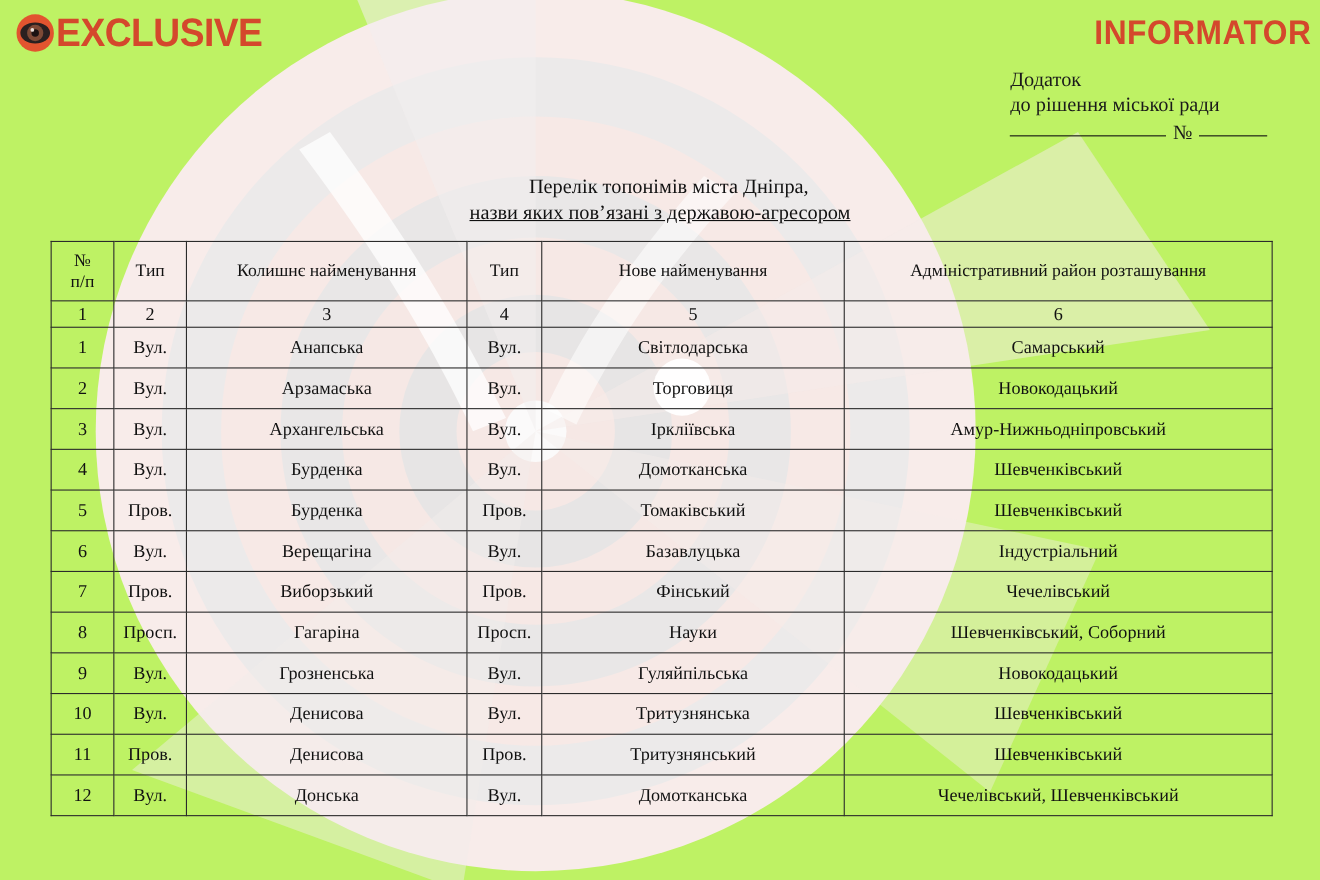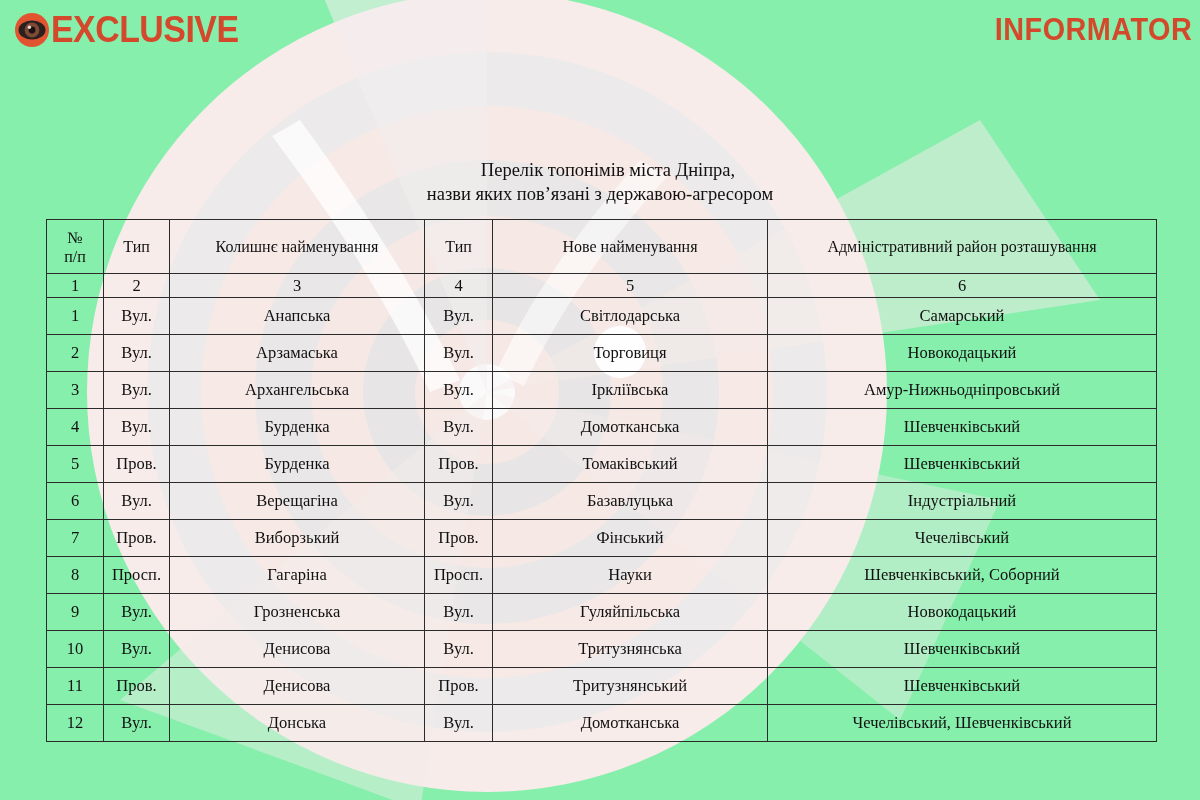--- a/index.html
+++ b/index.html
@@ -9,21 +9,21 @@
     width: 1200px; height: 800px;
     overflow: hidden;
     background: #ffffff;
     font-family: "Liberation Serif", "DejaVu Serif", serif;
   }
 
   #page {
     position: relative;
     width: 1200px;
     height: 800px;
-    background: #86efac;
+    background: #bef264;
     overflow: hidden;
   }
 
   
   #watermark {
     position: absolute;
     left: 0; top: 0;
     width: 1200px; height: 800px;
     z-index: 0;
     pointer-events: none;
@@ -92,21 +92,21 @@
     position: absolute;
     left: 0; top: 158px;
     width: 1200px;
     z-index: 5;
     text-align: center;
     font-size: 18.5px;
     line-height: 24px;
     color: #111;
   }
   .doc-title .l1 { display: block; padding-left: 16px; }
-  .doc-title .l2 { display: block; }
+  .doc-title .l2 { display: block; text-decoration: underline; }
 
   
   .table-wrap {
     position: absolute;
     left: 46px; top: 219px;
     width: 1110px;
     z-index: 5;
   }
   table.toponyms {
     border-collapse: collapse;
@@ -185,20 +185,27 @@
       <ellipse cx="18" cy="18" rx="13.5" ry="9.5" fill="#2a2020"></ellipse>
       <ellipse cx="18" cy="18" rx="7.4" ry="7.4" fill="#7d4a36"></ellipse>
       <circle cx="18" cy="18" r="3.4" fill="#1a1212"></circle>
       <circle cx="15.4" cy="15.2" r="1.7" fill="#e9ded8"></circle>
     </svg>
     <span class="brand-left-text">EXCLUSIVE</span>
   </div>
 
   <div class="brand-right">INFORMATOR</div>
 
+  <div class="appendix">
+    <span class="ln">Додаток</span>
+    <span class="ln">до рішення міської ради</span>
+    <span class="numline">
+      <span class="rule rule-long"></span><span class="nosign">№</span><span class="rule rule-short"></span>
+    </span>
+  </div>
 
   <div class="doc-title">
     <span class="l1">Перелік топонімів міста Дніпра,</span>
     <span class="l2">назви яких пов’язані з державою-агресором</span>
   </div>
 
   <div class="table-wrap">
     <table class="toponyms">
       <colgroup>
         <col class="w-num">

